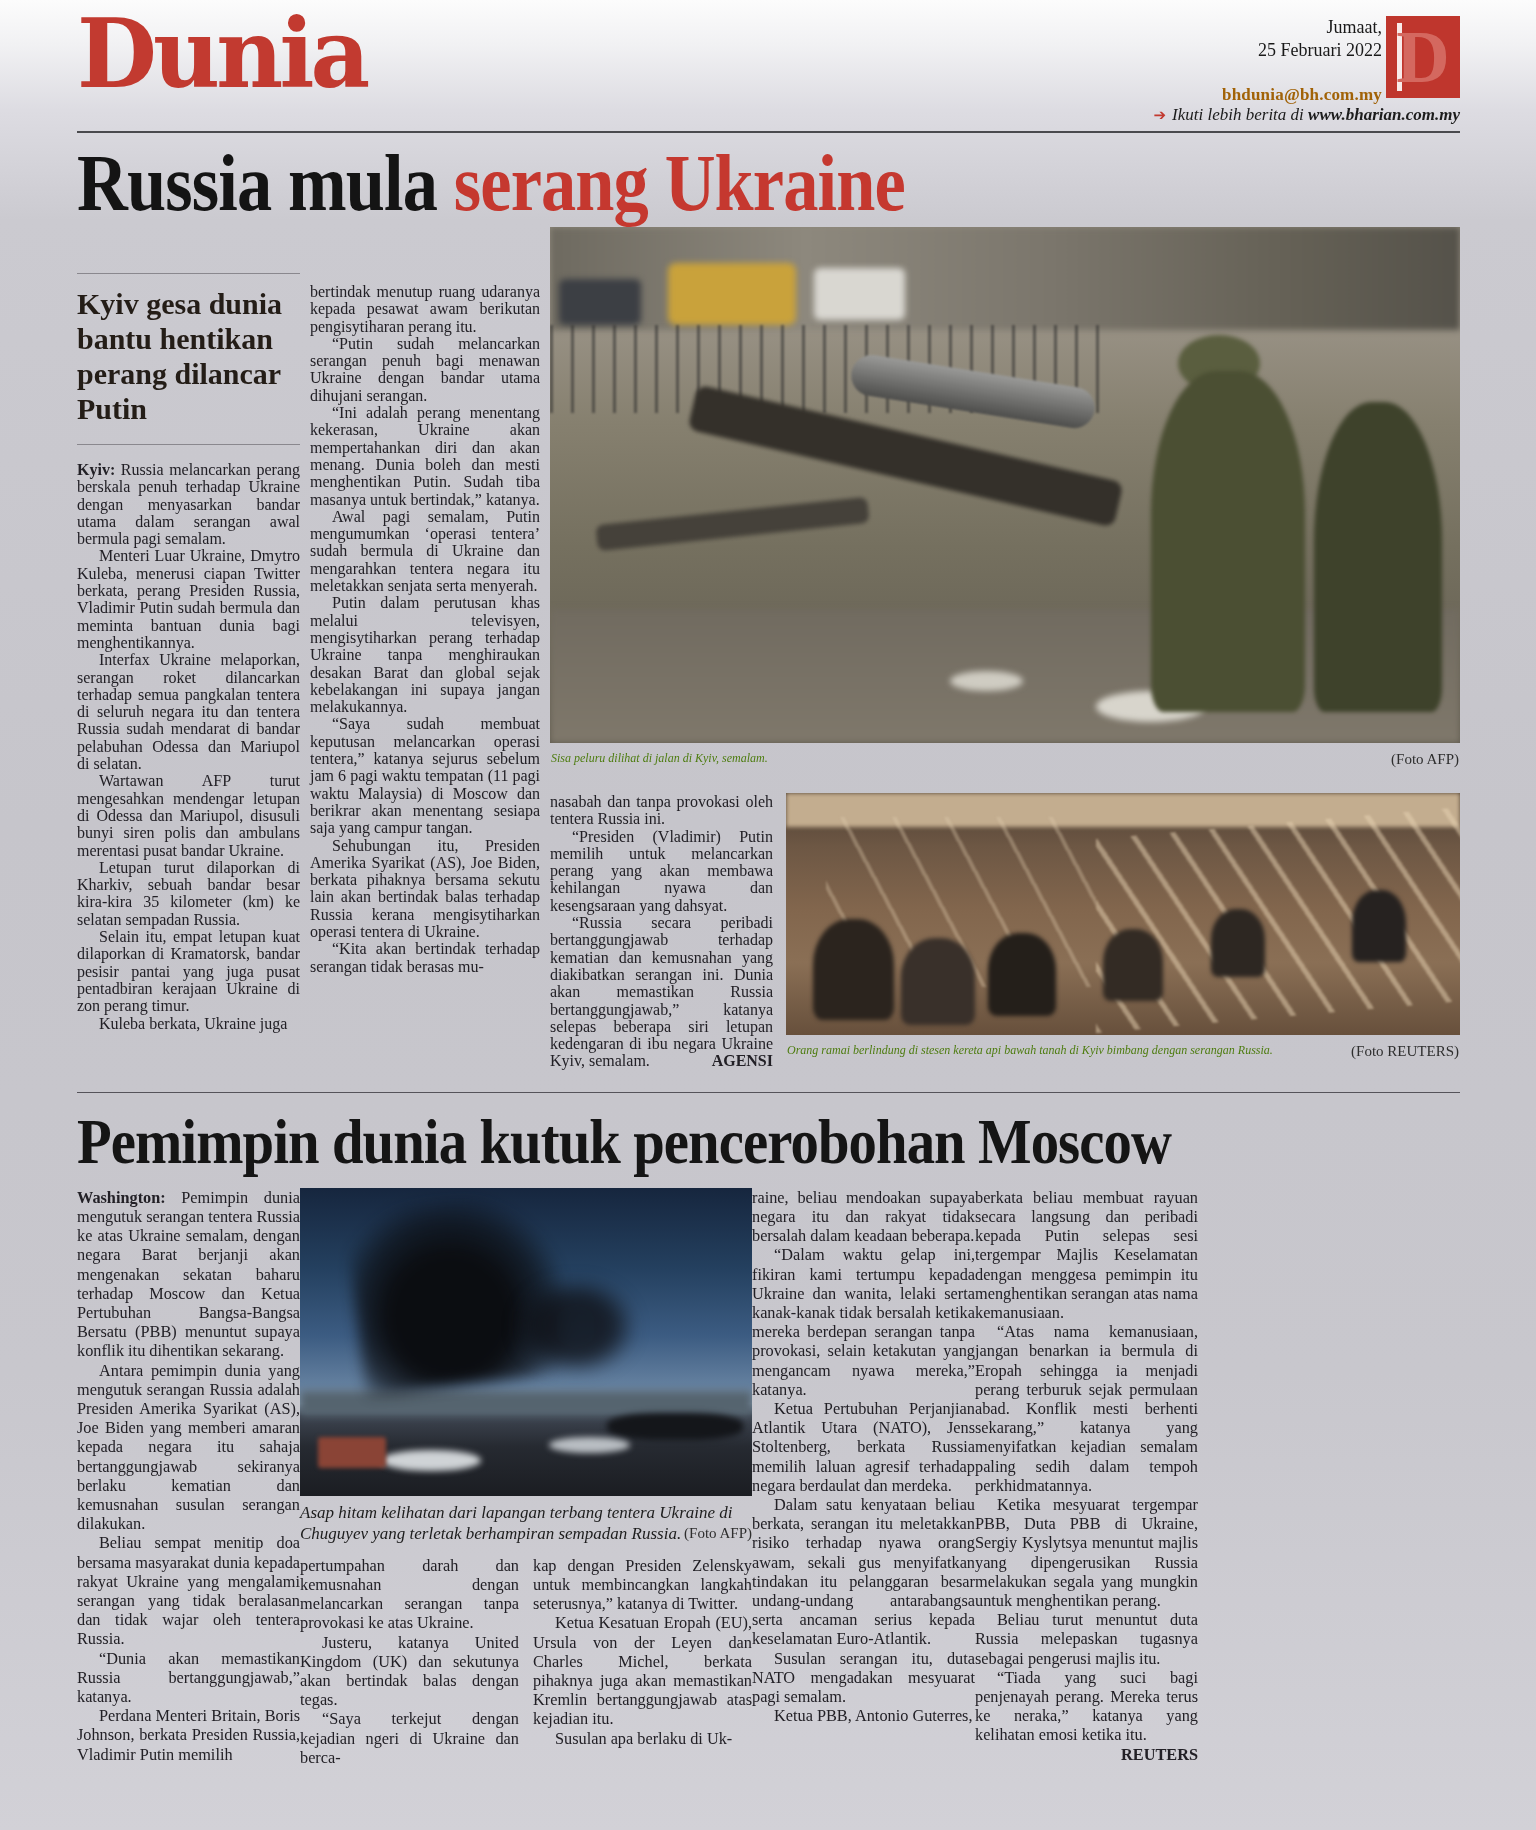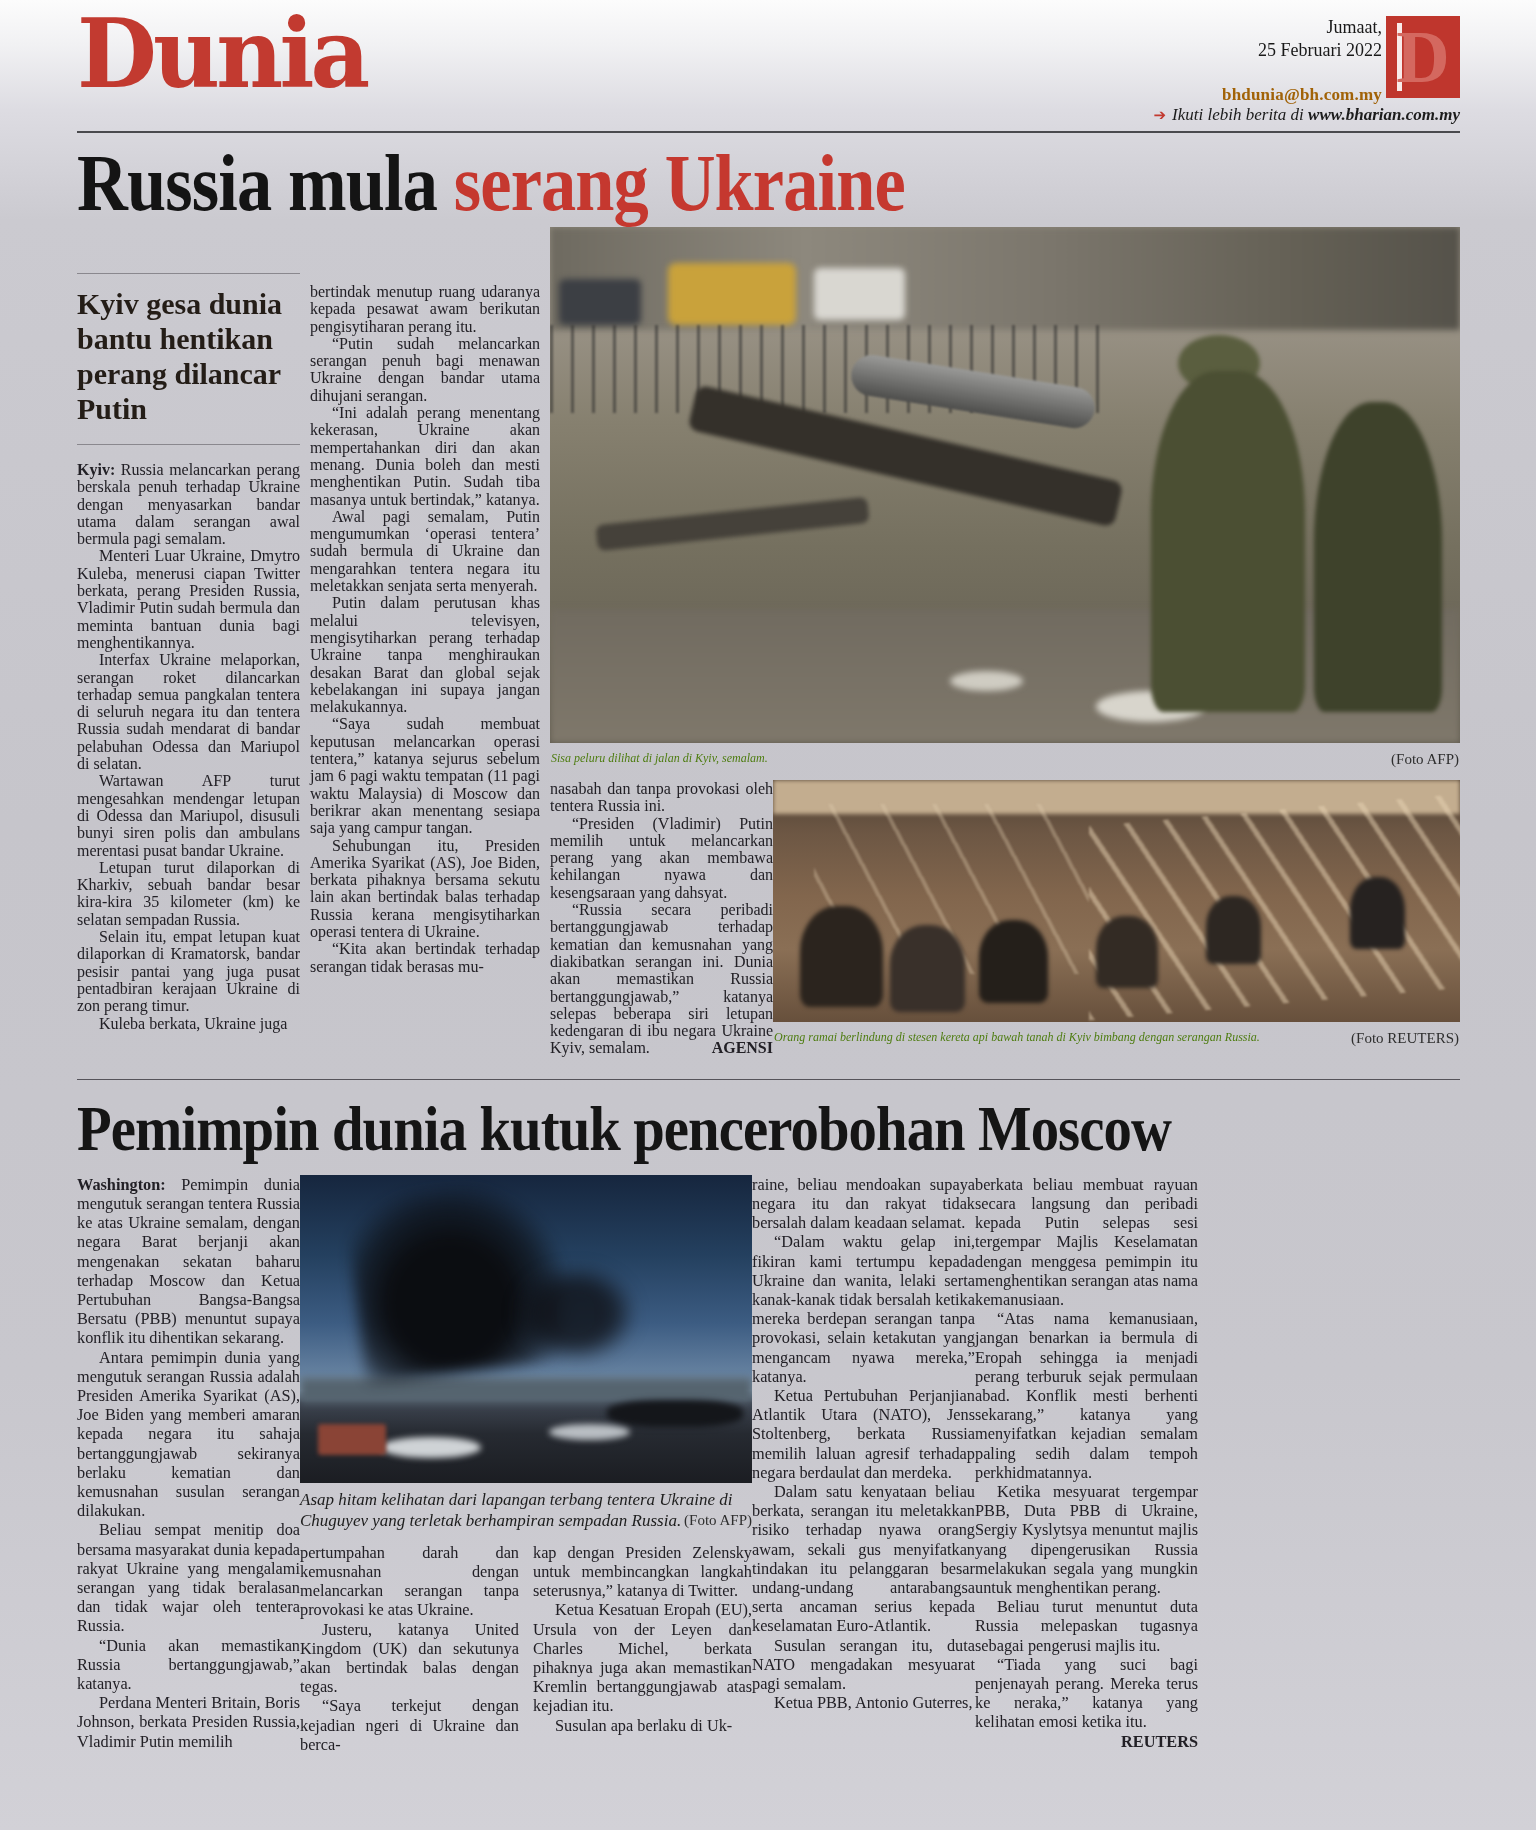--- a/index.html
+++ b/index.html
@@ -84,21 +84,21 @@
 
   .photo3{height:308px;background:linear-gradient(180deg,#16263e 0%,#24405f 26%,#3c5c82 48%,#64809f 64%,#8195a9 70%,#3d4450 74%,#262a31 84%,#1b1d22 100%);}
   .p3-smoke{left:12%;top:4%;width:46%;height:60%;background:radial-gradient(ellipse at 45% 62%,#0b0d11 0 38%,rgba(11,13,17,.65) 58%,transparent 76%);filter:blur(7px);transform:rotate(-7deg);}
   .p3-smoke2{left:48%;top:30%;width:26%;height:30%;background:radial-gradient(ellipse,rgba(15,17,22,.8) 0 45%,transparent 75%);filter:blur(8px);}
   .p3-horizon{left:0;right:0;bottom:26%;height:8%;background:#55646f;filter:blur(4px);}
   .p3-snow1{left:18%;bottom:8%;width:22%;height:7%;background:#cfd3d6;border-radius:50%;filter:blur(3px);}
   .p3-snow2{left:55%;bottom:14%;width:18%;height:5%;background:#b9bec3;border-radius:50%;filter:blur(3px);}
   .p3-house{left:4%;bottom:9%;width:15%;height:10%;background:#8a4436;filter:blur(2px);border-radius:3px;}
   .p3-trees{right:2%;bottom:18%;width:30%;height:9%;background:#14161a;filter:blur(3px);border-radius:40%;}
 
-  .sub-grid{display:grid;grid-template-columns:223px 1fr;margin-top:4px;}
+  .sub-grid{display:grid;grid-template-columns:223px 1fr;column-gap:13px;margin-top:17px;}
   .divider{border-top:1.5px solid #55535a;margin-top:22px;}
 
   .mid-caption{position:relative;font-style:italic;font-size:17px;line-height:21px;color:#1d1d1d;padding:6px 0 10px;width:452px;}
   .mid-caption .credit2{position:absolute;right:0;bottom:10px;font-style:normal;font-size:15px;color:#2e2e2e;}
   .mid-sub{display:grid;grid-template-columns:1fr 1fr;column-gap:14px;margin-top:2px;}
 </style>
 </head>
 <body>
 
 <div class="sheet">
@@ -242,21 +242,21 @@
             </div>
           <div class="body">
               <p class="para">kap dengan Presiden Zelensky untuk membincangkan langkah seterusnya,” katanya di Twitter.</p>
               <p class="para ind">Ketua Kesatuan Eropah (EU), Ursula von der Leyen dan Charles Michel, berkata pihaknya juga akan memastikan Kremlin bertanggungjawab atas kejadian itu.</p>
               <p class="para ind">Susulan apa berlaku di Uk-</p>
             </div>
         </div>
       </div>
 
       <div class="body">
-          <p class="para">raine, beliau mendoakan supaya negara itu dan rakyat tidak bersalah dalam keadaan selamat.</p>
+          <p class="para">raine, beliau mendoakan supaya negara itu dan rakyat tidak bersalah dalam keadaan beberapa.</p>
           <p class="para ind">“Dalam waktu gelap ini, fikiran kami tertumpu kepada Ukraine dan wanita, lelaki serta kanak-kanak tidak bersalah ketika mereka berdepan serangan tanpa provokasi, selain ketakutan yang mengancam nyawa mereka,” katanya.</p>
           <p class="para ind">Ketua Pertubuhan Perjanjian Atlantik Utara (NATO), Jens Stoltenberg, berkata Russia memilih laluan agresif terhadap negara berdaulat dan merdeka.</p>
           <p class="para ind">Dalam satu kenyataan beliau berkata, serangan itu meletakkan risiko terhadap nyawa orang awam, sekali gus menyifatkan tindakan itu pelanggaran besar undang-undang antarabangsa serta ancaman serius kepada keselamatan Euro-Atlantik.</p>
           <p class="para ind">Susulan serangan itu, duta NATO mengadakan mesyuarat pagi semalam.</p>
           <p class="para ind">Ketua PBB, Antonio Guterres,</p>
         </div>
 
       <div class="body">
           <p class="para">berkata beliau membuat rayuan secara langsung dan peribadi kepada Putin selepas sesi tergempar Majlis Keselamatan dengan menggesa pemimpin itu menghentikan serangan atas nama kemanusiaan.</p>
           <p class="para ind">“Atas nama kemanusiaan, jangan benarkan ia bermula di Eropah sehingga ia menjadi perang terburuk sejak permulaan abad. Konflik mesti berhenti sekarang,” katanya yang menyifatkan kejadian semalam paling sedih dalam tempoh perkhidmatannya.</p>

